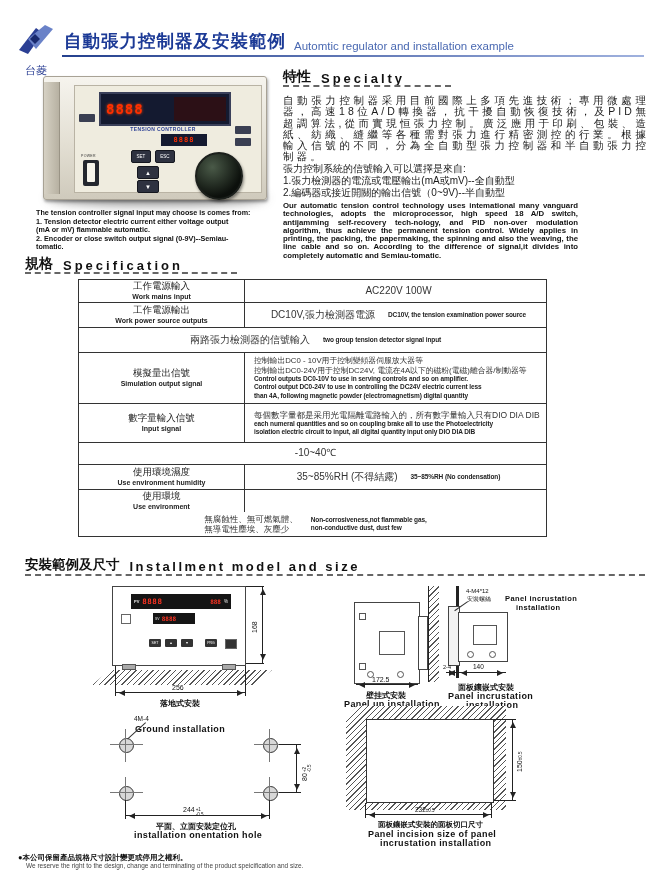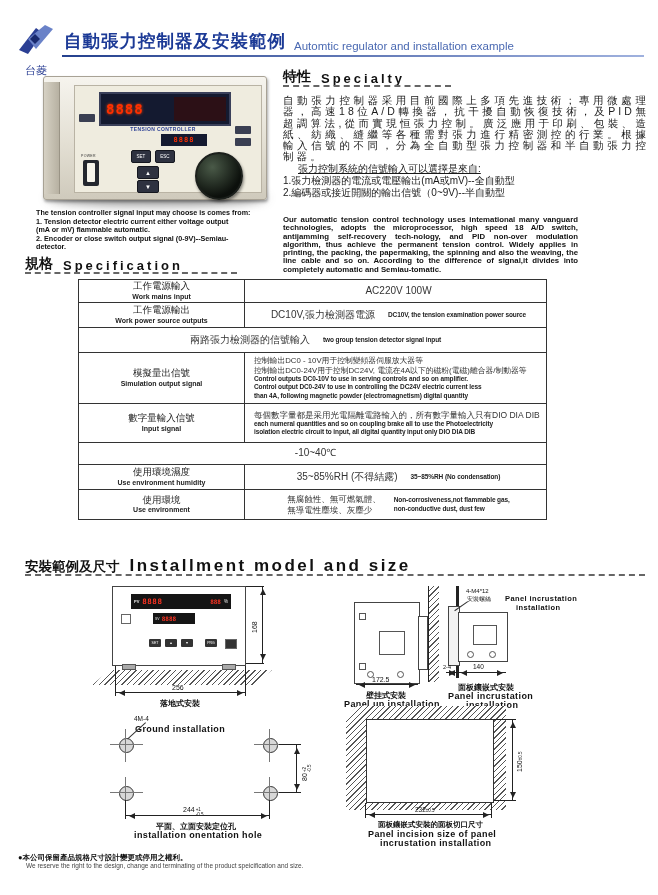--- a/index.html
+++ b/index.html
@@ -37,21 +37,21 @@
   .ph-switch{position:absolute;left:8px;top:74px;width:16px;height:26px;background:#23262e;border-radius:2px;}
   .ph-switch::after{content:"";position:absolute;left:4px;top:3px;width:8px;height:19px;background:#f5f3ea;border-radius:1px;}
   .ph-power{position:absolute;left:6px;top:68px;font-size:3.5px;color:#333;letter-spacing:.3px;}
 
   
   .cap-line{font-size:7.2px;font-weight:bold;line-height:8.5px;color:#111;white-space:nowrap;}
 
   
   .sp-zh{width:366px;font-size:10.5px;line-height:11.3px;letter-spacing:3.1px;text-align:justify;color:#1a1a1a;}
   .sp-line{font-size:10px;line-height:11px;color:#1a1a1a;white-space:nowrap;}
-  .sp-en{width:295px;font-size:7.8px;font-weight:bold;line-height:8.3px;color:#111;text-align:justify;margin-top:14px;}
+  .sp-en{width:295px;font-size:7.8px;font-weight:bold;line-height:8.3px;color:#111;text-align:justify;}
 
   
   .spec-table{border:1px solid #333;width:467px;}
   .srow{display:flex;border-bottom:1px solid #333;}
   .srow:last-child{border-bottom:none;}
   .sl{width:165px;border-right:1px solid #333;display:flex;flex-direction:column;justify-content:center;align-items:center;text-align:center;padding:1px 0;}
   .lzh{font-size:9.5px;color:#222;line-height:10.5px;}
   .len{font-size:7px;font-weight:bold;color:#222;line-height:8px;margin-top:1px;}
   .sv{flex:1;display:flex;flex-direction:column;justify-content:center;padding:2px 3px 2px 9px;min-width:0;}
   .svin{flex-direction:row;align-items:center;gap:13px;flex-wrap:nowrap;}
@@ -154,31 +154,31 @@
         <div class="ph-switch"></div>
       </div>
     </div>
   </div>
 
   <div class="abs" style="left:36px;top:209px;">
     <div class="cap-line">The tension controller signal input may choose is comes from:</div>
     <div class="cap-line">1. Tension detector electric current either voltage output</div>
     <div class="cap-line">(mA or mV) flammable automatic.</div>
     <div class="cap-line">2. Encoder or close switch output signal (0-9V)--Semiau-</div>
-    <div class="cap-line">detector.</div>
+    <div class="cap-line">tomatic.</div>
   </div>
 
   <div class="sec-head abs" style="left:283px;top:68px;">
     <span class="h-zh">特性</span>
     <span class="h-en">Specialty</span>
   </div>
   <div class="abs dashes" style="left:283px;top:85px;width:168px;"></div>
 
   <div class="abs sp-zh" style="left:283px;top:95px;">自動張力控制器采用目前國際上多項先進技術；專用微處理器，高速18位A/D轉換器，抗干擾自動恢復技術，及PID無超調算法,從而實現恒張力控制。廣泛應用于印刷、包裝、造紙、紡織、縫繼等各種需對張力進行精密測控的行業。根據輸入信號的不同，分為全自動型張力控制器和半自動張力控制器。</div>
-  <div class="abs sp-line" style="left:298px;top:163px;text-decoration:underline;">張力控制系統的信號輸入可以選擇是來自:</div>
+  <div class="abs sp-line" style="left:283px;top:163px;">張力控制系統的信號輸入可以選擇是來自:</div>
   <div class="abs sp-line" style="left:283px;top:175px;">1.張力檢測器的電流或電壓輸出(mA或mV)--全自動型</div>
   <div class="abs sp-line" style="left:283px;top:187px;">2.編碼器或接近開關的輸出信號（0~9V)--半自動型</div>
   <div class="abs sp-en" style="left:283px;top:202px;">Our automatic tension control technology uses intemational many vanguard technologies, adopts the microprocessor, high speed 18 A/D switch, antijamming self-recovery tech-nology, and PID non-over modulation algorithm, thus achieve the permanent tension control. Widely applies in printing, the packing, the papermaking, the spinning and also the weaving, the line cable and so on. According to the difference of signal,it divides into completely automatic and Semiau-tomatic.</div>
 
   <div class="sec-head abs" style="left:25px;top:255px;">
     <span class="h-zh">規格</span>
     <span class="h-en">Specification</span>
   </div>
   <div class="abs dashes" style="left:25px;top:272px;width:212px;"></div>
 
@@ -248,42 +248,42 @@
       <div class="sl">
         <div class="lzh">使用環境濕度</div>
         <div class="len">Use environment humidity</div>
       </div>
       <div class="sv svin">
         <span class="vzh">35~85%RH (不得結露)</span>
         <span class="ven">35~85%RH (No condensation)</span>
       </div>
     </div>
 
-    <div class="srow" style="min-height:29px;">
+    <div class="srow" style="min-height:29px;flex-direction:column;">
       <div class="sl">
         <div class="lzh">使用環境</div>
         <div class="len">Use environment</div>
       </div>
       <div class="sv svin">
         <div>
           <div class="vzh f85">無腐蝕性、無可燃氣體、</div>
           <div class="vzh f85">無導電性塵埃、灰塵少</div>
         </div>
         <div>
           <div class="ven">Non-corrosiveness,not flammable gas,</div>
           <div class="ven">non-conductive dust, dust few</div>
         </div>
       </div>
     </div>
 
   </div>
 
   <div class="sec-head abs" style="left:25px;top:556px;">
     <span class="h-zh" style="font-size:13.5px;">安裝範例及尺寸</span>
-    <span class="h-en" style="font-size:17px;letter-spacing:2.5px;">Installment model and size</span>
+    <span class="h-en" style="font-size:13px;letter-spacing:2.5px;">Installment model and size</span>
   </div>
   <div class="abs dashes" style="left:25px;top:574px;width:620px;"></div>
 
   <div class="draw-device" style="left:112px;top:586px;width:132px;height:78px;">
     <div class="dd-disp">
       <span class="dd-pv">PV</span>
       <span class="dd-dig">8888</span>
       <span class="dd-dig2">888</span>
       <span class="dd-pct">%</span>
     </div>

